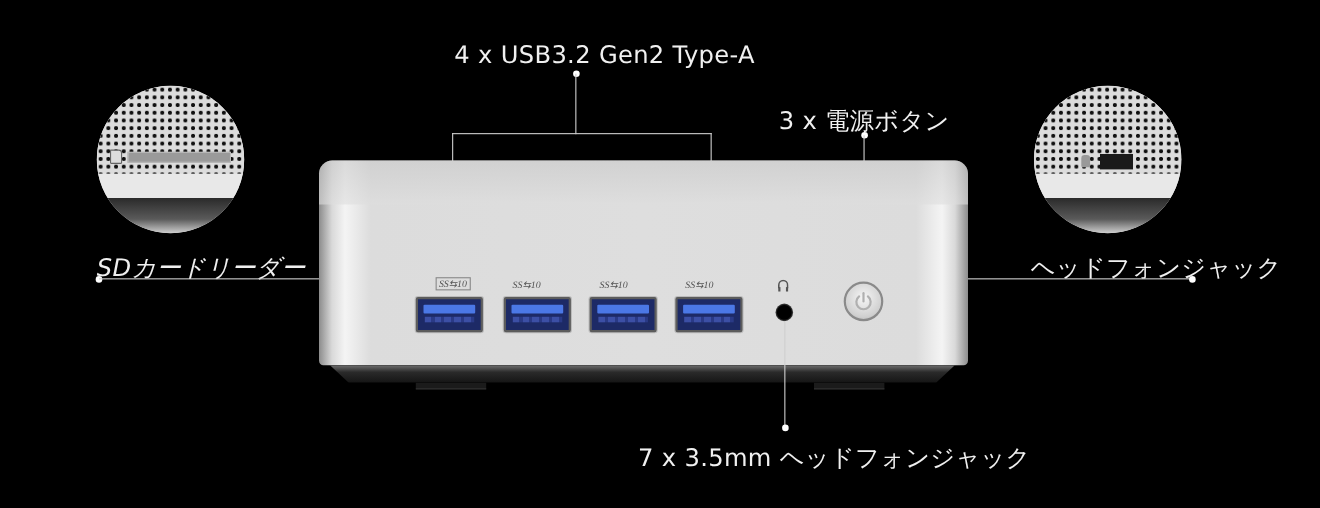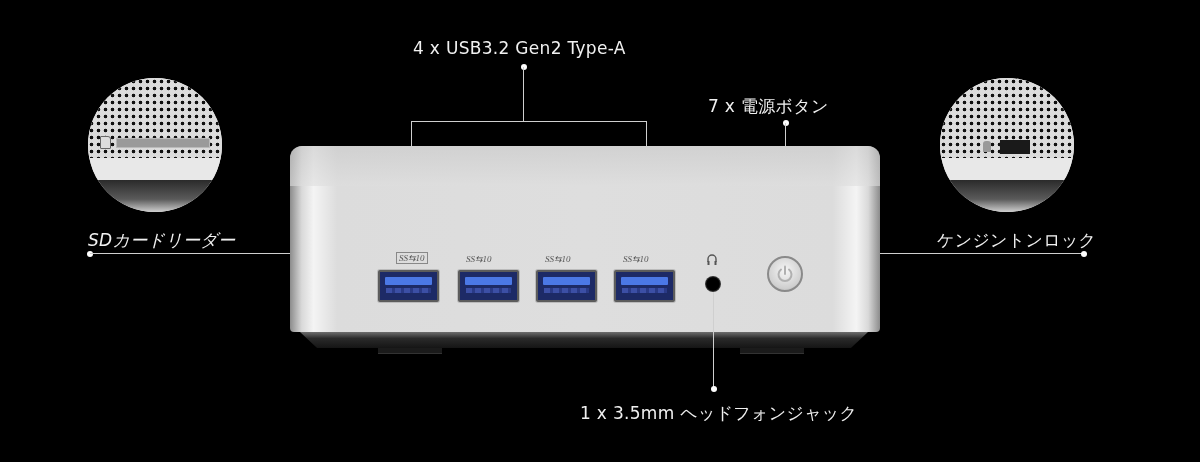--- a/index.html
+++ b/index.html
@@ -1,19 +1,19 @@
 <!DOCTYPE html>
 <html><head>
 <meta charset="utf-8">
 <style>
   html, body { margin:0; padding:0; }
   body { width:1200px; height:462px; background:#000; position:relative; overflow:hidden;
          font-family:"DejaVu Sans","Liberation Sans",sans-serif; color:#f2f2f2; }
   .abs { position:absolute; }
-  .label { position:absolute; font-size:17px; white-space:nowrap; letter-spacing:0.3px; color:#f0f0f0; }
+  .label { position:absolute; font-size:22px; white-space:nowrap; letter-spacing:0.3px; color:#f0f0f0; }
   .line { position:absolute; background:#cfcfcf; }
   .dot { position:absolute; width:6px; height:6px; border-radius:50%; background:#fff; }
 
   
   .device { position:absolute; left:290px; top:146px; width:590px; height:186px;
     border-radius:12px 12px 4px 4px;
     background:
       linear-gradient(90deg, #8c8c8c 0%, #d9d9d9 2%, #f4f4f4 4%, #dcdcdc 8%, #dedede 50%, #dcdcdc 92%, #f4f4f4 96%, #d9d9d9 98%, #8c8c8c 100%);
   }
   .device-top { position:absolute; left:0; top:0; right:0; height:40px; border-radius:12px 12px 0 0;
@@ -52,21 +52,21 @@
 </head>
 <body>
 
 <div class="label" style="left:413px;top:38px;">4 x USB3.2 Gen2 Type-A</div>
 <div class="dot" style="left:521px;top:64px;"></div>
 <div class="line" style="left:523px;top:67px;width:1px;height:55px;"></div>
 <div class="line" style="left:411px;top:121px;width:236px;height:1px;"></div>
 <div class="line" style="left:411px;top:121px;width:1px;height:135px;"></div>
 <div class="line" style="left:646px;top:121px;width:1px;height:135px;"></div>
 
-<div class="label" style="left:708px;top:95px;">7 x 電源ボタン</div>
+<div class="label" style="left:708px;top:95px;">3 x 電源ボタン</div>
 <div class="dot" style="left:783px;top:120px;"></div>
 <div class="line" style="left:785px;top:123px;width:1px;height:135px;"></div>
 
 <div class="mag" style="left:88px;top:78px;">
   <div class="perf"></div>
   <div class="band"></div>
   <div class="dark"></div>
   <div class="abs" style="left:28px;top:60px;width:92px;height:8px;background:#9a9a9a;border:1px solid #bbb;"></div>
   <div class="abs" style="left:12px;top:58px;width:9px;height:11px;border:1px solid #666;border-radius:1px 3px 1px 1px;background:#ddd;"></div>
 </div>
@@ -74,21 +74,21 @@
 <div class="dot" style="left:87px;top:251px;"></div>
 <div class="line" style="left:90px;top:253px;width:204px;height:1px;"></div>
 
 <div class="mag" style="left:940px;top:78px;">
   <div class="perf"></div>
   <div class="band"></div>
   <div class="dark"></div>
   <div class="abs" style="left:60px;top:62px;width:30px;height:14px;background:#1a1a1a;"></div>
   <div class="abs" style="left:43px;top:63px;width:8px;height:11px;background:#999;border-radius:3px 3px 1px 1px;"></div>
 </div>
-<div class="label" style="left:937px;top:229px;">ケンジントンロック</div>
+<div class="label" style="left:937px;top:229px;">ヘッドフォンジャック</div>
 <div class="line" style="left:880px;top:253px;width:203px;height:1px;"></div>
 <div class="dot" style="left:1081px;top:251px;"></div>
 
 <div class="device">
   <div class="device-top"></div>
 </div>
 <div class="base"></div>
 <div class="foot" style="left:378px;width:64px;"></div>
 <div class="foot" style="left:740px;width:64px;"></div>
 
@@ -116,20 +116,20 @@
 <div class="hp-icon">
   <svg width="10" height="12" viewBox="0 0 10 12">
       <path d="M1 8 V5 a4 4 0 0 1 8 0 V8" fill="none" stroke="#555" stroke-width="1.4"></path>
       <rect x="0.5" y="7" width="2" height="4" fill="#555"></rect>
       <rect x="7.5" y="7" width="2" height="4" fill="#555"></rect>
     </svg>
 </div>
 <div class="jack"></div>
 <div class="line" style="left:713px;top:292px;width:1px;height:96px;"></div>
 <div class="dot" style="left:711px;top:386px;"></div>
-<div class="label" style="left:580px;top:402px;">1 x 3.5mm ヘッドフォンジャック</div>
+<div class="label" style="left:580px;top:402px;">7 x 3.5mm ヘッドフォンジャック</div>
 
 <div class="power">
   <svg width="20" height="20" viewBox="0 0 20 20">
     <path d="M6 5.5 A6.5 6.5 0 1 0 14 5.5" fill="none" stroke="#b0b0b0" stroke-width="2" stroke-linecap="round"></path>
     <line x1="10" y1="2.5" x2="10" y2="10" stroke="#b0b0b0" stroke-width="2" stroke-linecap="round"></line>
   </svg>
 </div>
 
 </body></html>

